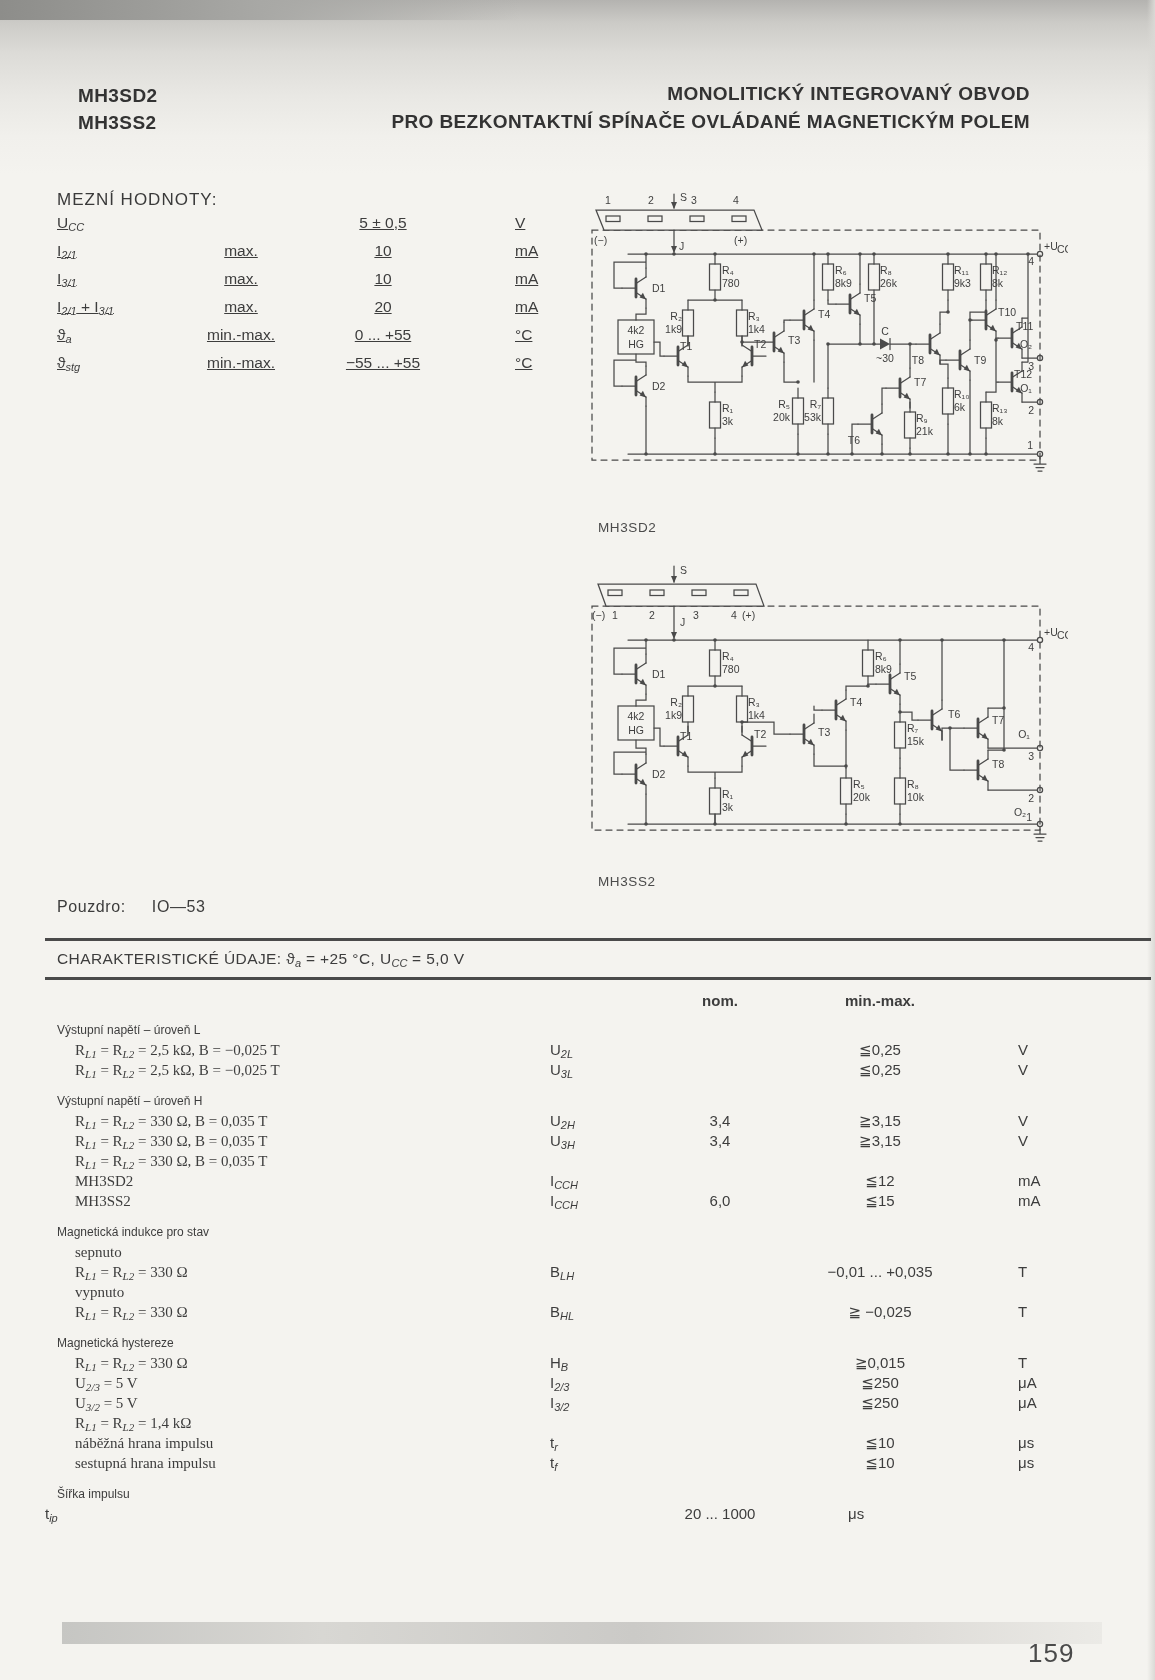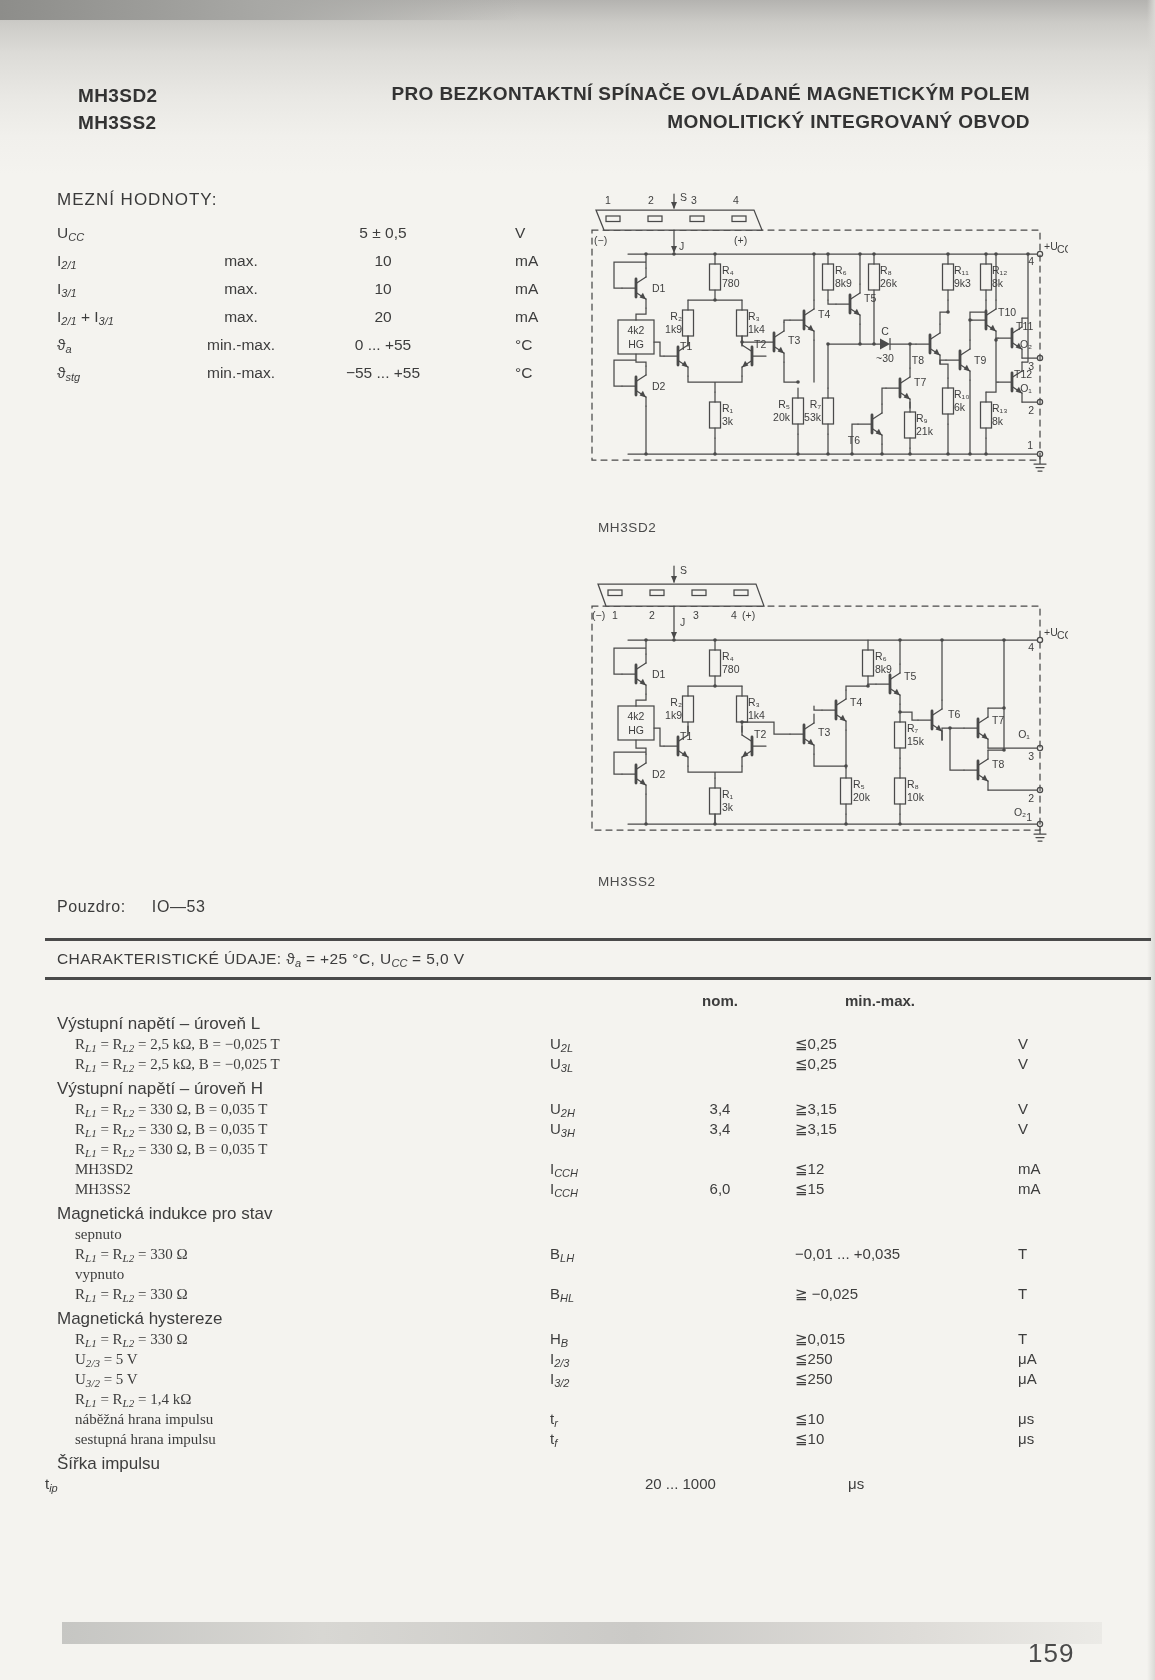--- a/index.html
+++ b/index.html
@@ -18,61 +18,61 @@
   .scan-bottom{left:62px;top:1622px;width:1040px;height:22px;
     background:linear-gradient(90deg,#c6c6c3,#d8d7d3 25%,#cbcac7 55%,#dedcd8 82%,#ebeae6 100%);}
   .scan-right{right:0;top:0;width:8px;height:1680px;
     background:linear-gradient(270deg,#dad9d5,rgba(218,217,213,0));}
   
   .hdr-left{left:78px;top:82px;font-size:19px;font-weight:bold;line-height:27px;letter-spacing:.4px;color:#333;}
   .hdr-right{left:300px;top:80px;width:730px;text-align:right;font-size:19px;font-weight:bold;line-height:28px;letter-spacing:.4px;color:#333;}
   
   .limits{left:57px;top:190px;width:560px;}
   .limits-heading{font-size:17px;letter-spacing:1px;color:#3a3a3a;}
-  .limits-body{margin-top:14px;}
+  .limits-body{margin-top:4px;text-decoration:underline;}
   .l-row{display:grid;grid-template-columns:128px 112px 172px 90px;height:28px;align-items:baseline;font-size:15.5px;}
   .l-cond{text-align:center;}
   .l-val{text-align:center;}
   .l-unit{padding-left:46px;}
   sub{font-size:11px;font-style:italic;line-height:0;vertical-align:-3px;letter-spacing:0;}
   
   svg text{font-family:"Liberation Sans","DejaVu Sans",sans-serif;font-size:10.5px;fill:#3f3f3f;}
   .sch-caption{font-size:13.5px;letter-spacing:.6px;color:#4b4b4b;}
   .pouzdro{left:57px;top:898px;font-size:16px;letter-spacing:.6px;color:#3c3c3c;}
   .pouzdro .val{margin-left:26px;}
   
   .chars{left:45px;top:938px;width:1106px;}
   .rule{height:3px;background:#4a4a4a;}
   .chars-heading{padding:9px 0 9px 12px;font-size:15.5px;letter-spacing:.4px;}
   .chars-cols{display:grid;grid-template-columns:505px 95px 150px 170px 1fr;font-weight:bold;font-size:15px;margin-top:12px;}
   .col-nom{grid-column:3;text-align:center;}
   .col-minmax{grid-column:4;text-align:center;}
-  .c-title{margin-top:5px;padding-left:12px;font-size:17px;line-height:20px;}
+  .c-title{margin-top:11px;padding-left:12px;font-size:12px;line-height:20px;}
   .c-row{display:grid;grid-template-columns:505px 95px 150px 170px 1fr;align-items:baseline;font-size:15px;line-height:20px;}
   .c-cond{padding-left:30px;font-family:Liberation Serif, serif;}
   .c-nom{text-align:center;}
-  .c-mm{}
+  .c-mm{text-align:center;}
   .c-unit{padding-left:53px;}
   .page-num{left:1028px;top:1638px;font-size:26px;letter-spacing:1px;color:#4a4a4a;}
 </style>
 </head>
 <body>
 
 <div class="abs scan-top"></div>
 <div class="abs scan-top-dark"></div>
 <div class="abs scan-bottom"></div>
 <div class="abs scan-right"></div>
 
 <div class="abs hdr-left">
   <div>MH3SD2</div>
   <div>MH3SS2</div>
 </div>
 <div class="abs hdr-right">
+  <div>MONOLITICKÝ INTEGROVANÝ OBVOD</div>
   <div>PRO BEZKONTAKTNÍ SPÍNAČE OVLÁDANÉ MAGNETICKÝM POLEM</div>
-  <div>MONOLITICKÝ INTEGROVANÝ OBVOD</div>
 </div>
 
 <div class="abs limits">
   <div class="limits-heading">MEZNÍ HODNOTY:</div>
   <div class="limits-body" id="limits-body">
       <div class="l-row">
         <div class="l-param"><span>U</span><sub>CC</sub></div>
         <div class="l-cond"></div>
         <div class="l-val">5 ± 0,5</div>
         <div class="l-unit">V</div>

